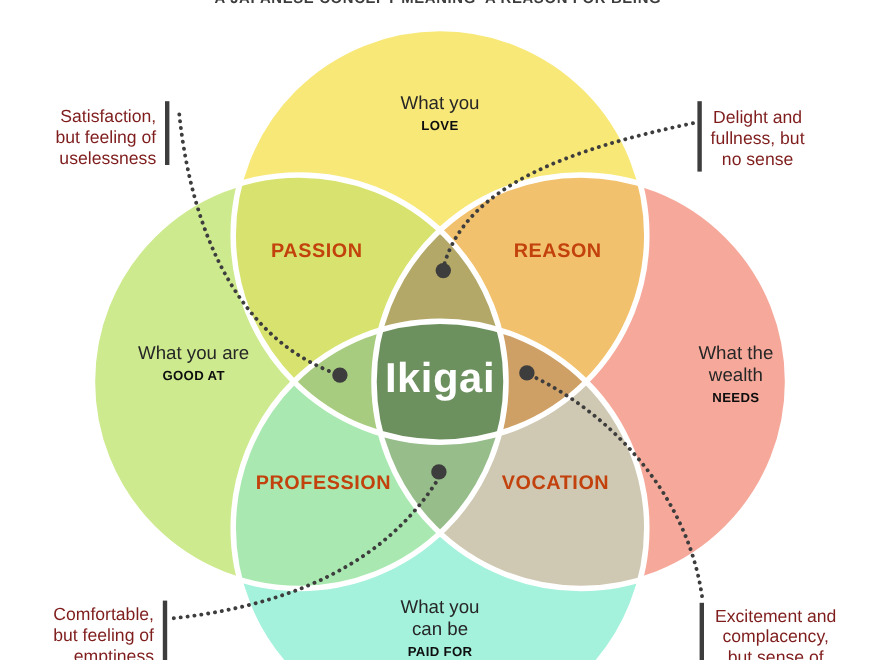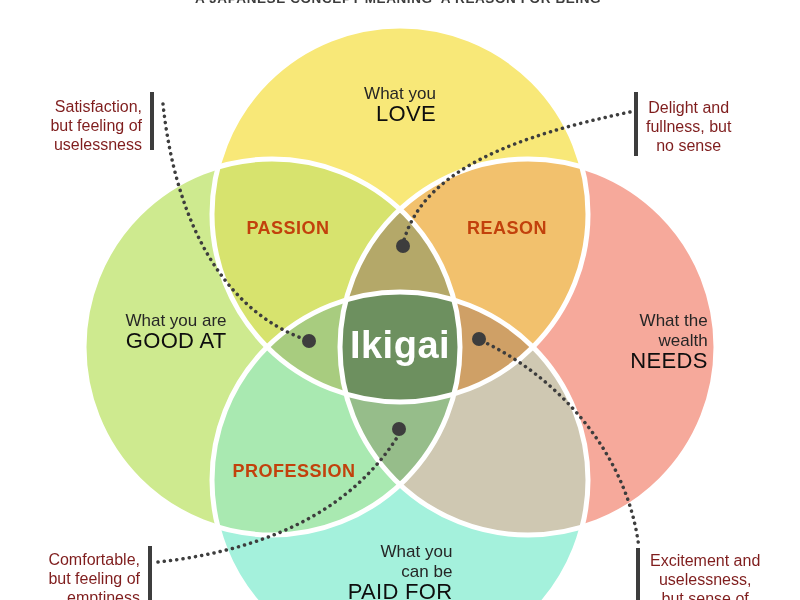--- a/index.html
+++ b/index.html
@@ -10,22 +10,22 @@
   .stage svg{position:absolute;left:0;top:0;}
   .vennOutline{fill:none;stroke:#ffffff;stroke-width:5;}
   .subtitle{
     position:absolute;top:-9px;left:0;width:800px;text-align:center;
     font-size:13.5px;font-weight:700;letter-spacing:.6px;color:#3c3c3c;white-space:nowrap;
   }
   .circle-label{
     position:absolute;transform:translate(-50%,-50%);text-align:center;
     font-size:17px;line-height:20px;color:#262626;white-space:nowrap;
   }
-  .circle-label span{display:block;text-align:right;}
-  .circle-label .b{font-weight:400;font-size:22px;color:#0e0e0e;letter-spacing:.3px;}
+  .circle-label span{display:block;}
+  .circle-label .b{font-weight:700;font-size:12px;color:#0e0e0e;letter-spacing:.3px;}
   .region-label{
     position:absolute;transform:translate(-50%,-50%);
     font-size:18px;font-weight:700;letter-spacing:.5px;color:#c2410c;white-space:nowrap;
   }
   .ikigai{
     position:absolute;transform:translate(-50%,-50%);
     font-size:38px;color:#ffffff;letter-spacing:.5px;white-space:nowrap;
   }
   .callout{
     position:absolute;font-size:16px;line-height:19px;color:#7f1d1d;white-space:nowrap;
@@ -139,38 +139,39 @@
     <span class="b">NEEDS</span>
   </div>
   <div class="circle-label" style="left:400px;top:572px;">
     <span>What you</span>
     <span>can be</span>
     <span class="b">PAID FOR</span>
   </div>
 
   <div class="region-label" style="left:288px;top:228px;">PASSION</div>
   <div class="region-label" style="left:507px;top:228px;">REASON</div>
-  <div class="region-label" style="left:294px;top:439px;margin-top:32px;">PROFESSION</div>
+  <div class="region-label" style="left:294px;top:439px;">PROFESSION</div>
+  <div class="region-label" style="left:505px;top:439px;">VOCATION</div>
 
   <div class="ikigai" style="left:400px;top:345px;font-weight:bold;">Ikigai</div>
 
   <div class="callout right" style="right:658px;top:97px;">
     <span>Satisfaction,</span>
     <span>but feeling of</span>
     <span>uselessness</span>
   </div>
   <div class="callout left" style="left:646px;top:98px;">
     <span>Delight and</span>
     <span>fullness, but</span>
     <span>no sense</span>
   </div>
   <div class="callout right" style="right:660px;top:550px;">
     <span>Comfortable,</span>
     <span>but feeling of</span>
     <span>emptiness</span>
   </div>
   <div class="callout left" style="left:650px;top:551px;">
     <span>Excitement and</span>
-    <span>uselessness,</span>
+    <span>complacency,</span>
     <span>but sense of</span>
   </div>
 
 </div>
 
 </body></html>

